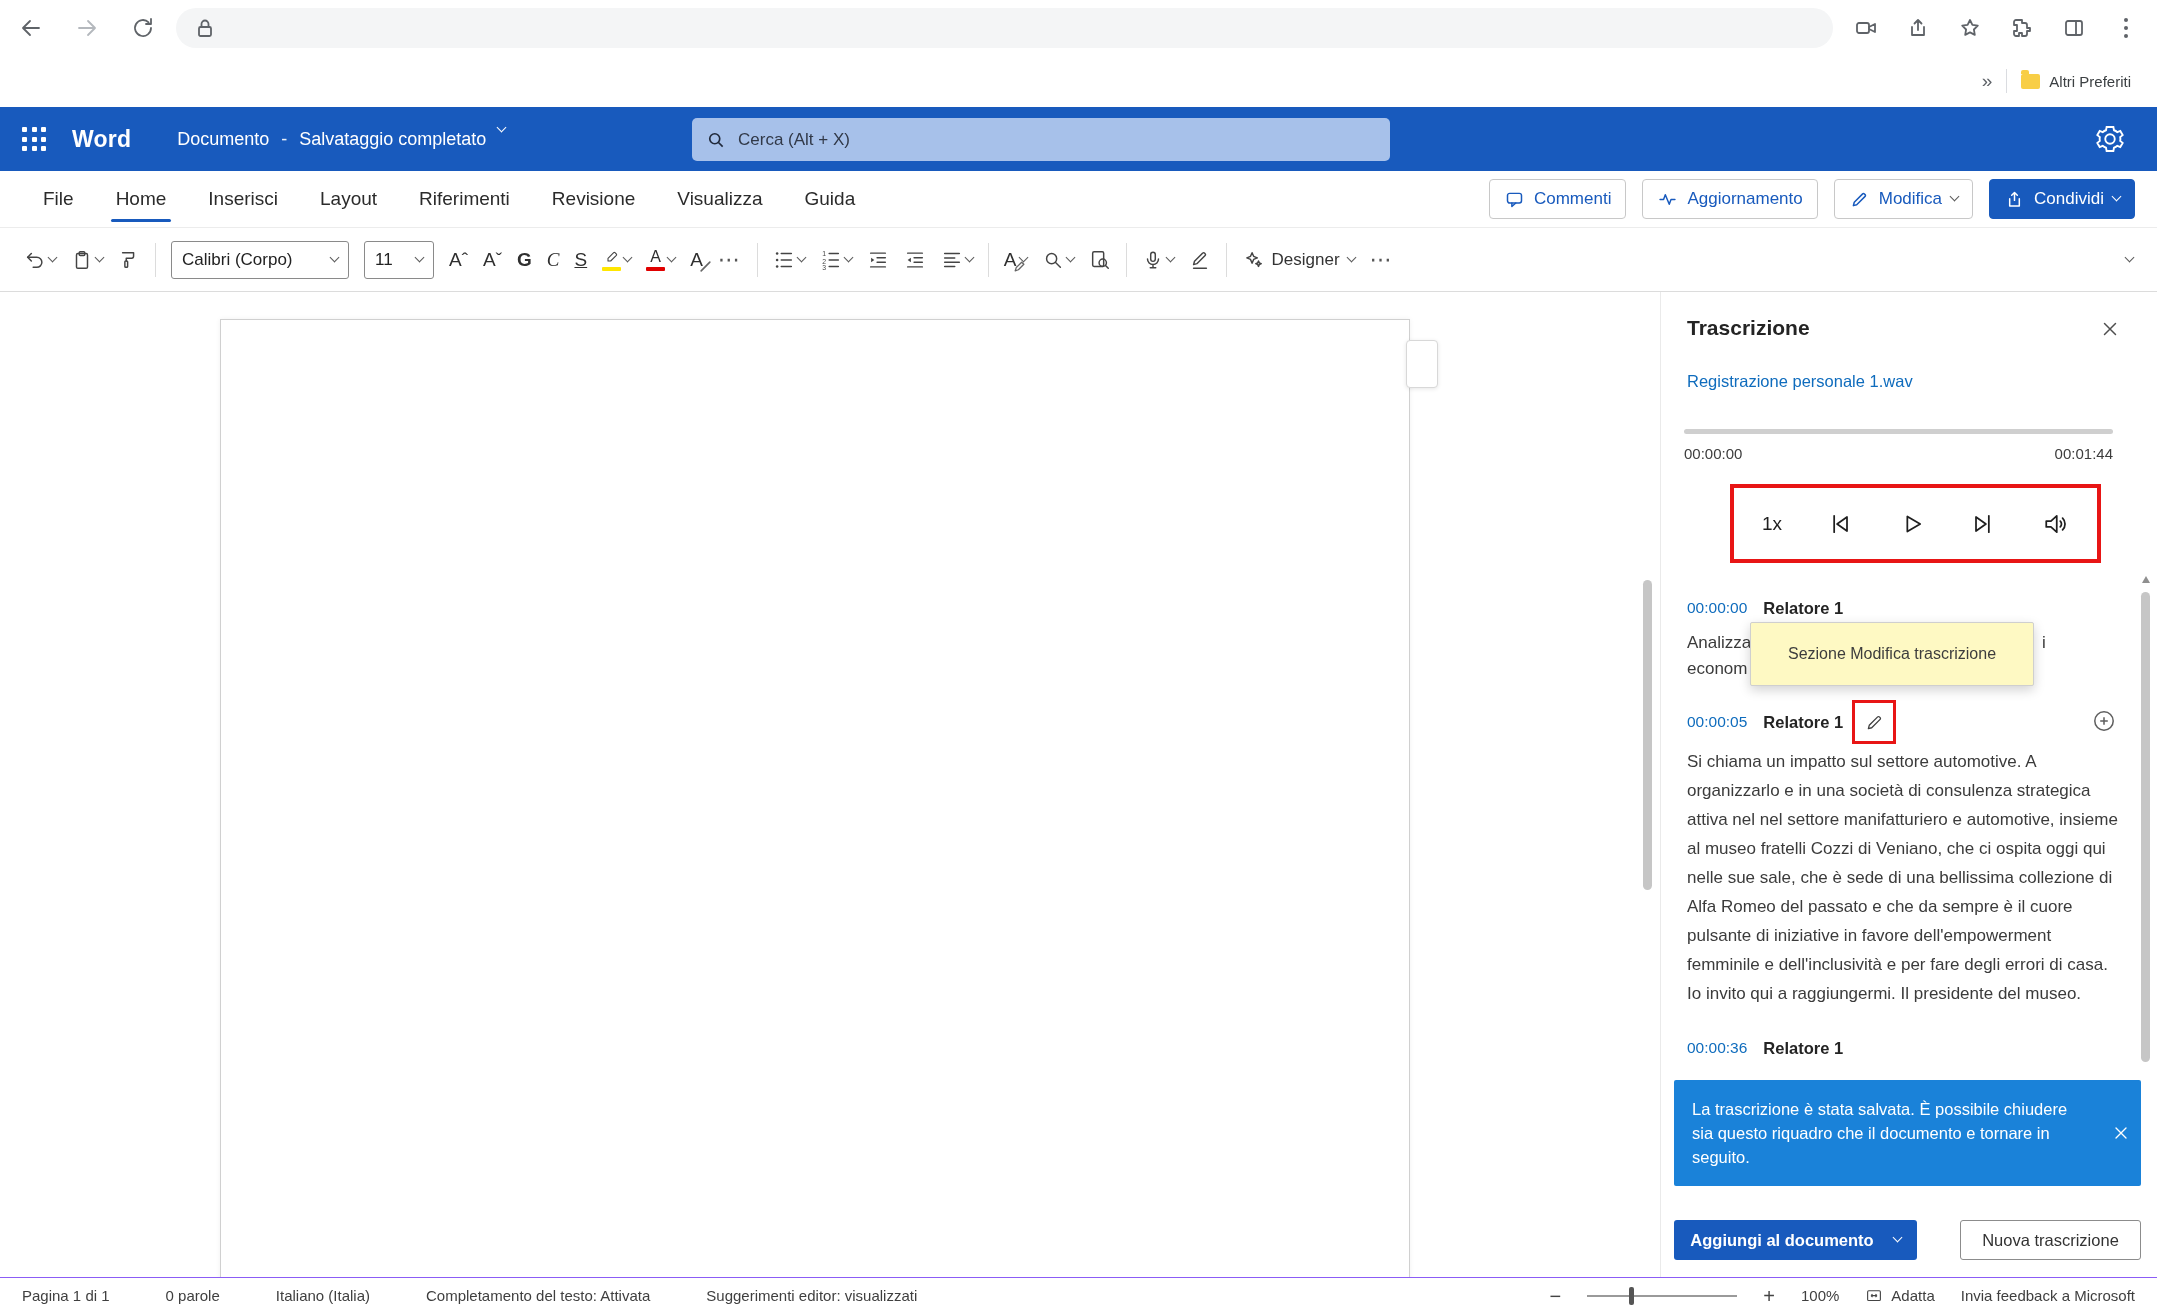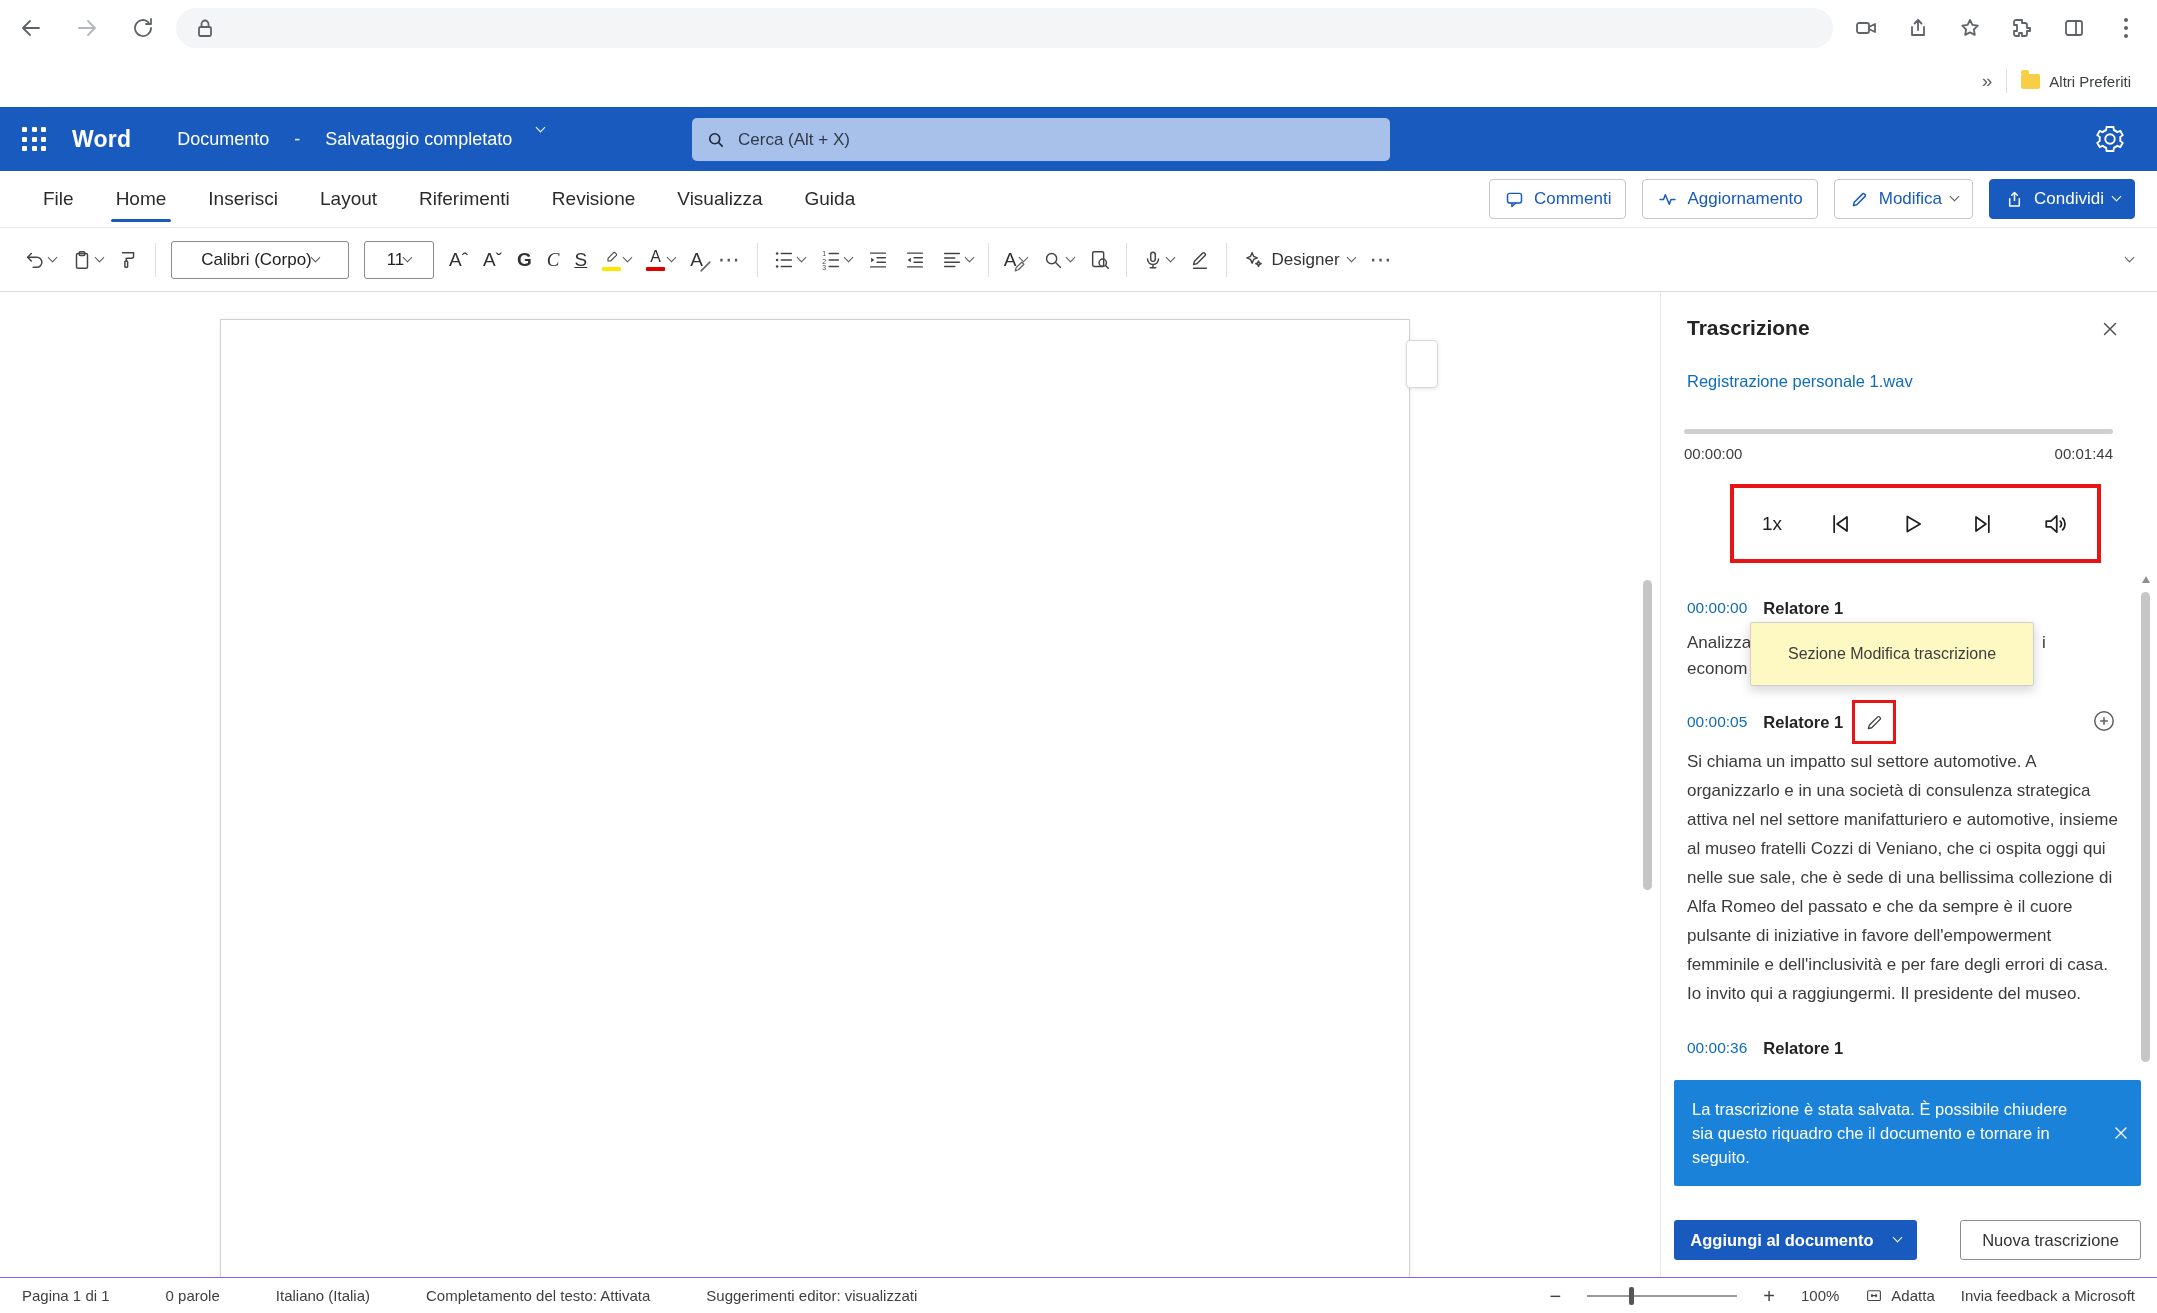--- a/index.html
+++ b/index.html
@@ -35,21 +35,21 @@
   .bm-item span.lbl{font-size:15px;color:#3c4043}
   .folder{width:19px;height:15px;background:#f8ce46;border-radius:2px;position:relative}
   .folder:before{content:"";position:absolute;top:-4px;left:0;width:8px;height:4px;background:#f8ce46;border-radius:2px 2px 0 0}
 
   
   .word-header{position:absolute;top:107px;left:0;width:2157px;height:64px;background:var(--blue);
     display:flex;align-items:center;padding:0 22px;color:#fff;}
   .waffle{display:grid;grid-template-columns:repeat(3,5px);grid-gap:4.5px;margin-right:26px;cursor:pointer}
   .waffle i{width:5px;height:5px;background:#fff;border-radius:1px}
   .app-name{font-size:23px;font-weight:bold;letter-spacing:.2px;margin-right:46px}
-  .doc-title{display:flex;align-items:flex-start;gap:25px;font-size:18px;cursor:pointer}
+  .doc-title{display:flex;align-items:flex-start;gap:12px;font-size:18px;cursor:pointer}
   .doc-title .sep{opacity:.9}
   .search-pill{position:absolute;left:692px;top:11px;width:698px;height:43px;background:#a7c1ea;
     border-radius:5px;display:flex;align-items:center;padding:0 14px;gap:12px;}
   .search-pill svg{width:20px;height:20px;stroke:#20293a;fill:none;stroke-width:2;flex:0 0 auto}
   .search-pill input{background:transparent;border:none;outline:none;font-size:17px;color:#20242b;width:100%;
     font-family:"Liberation Sans",sans-serif}
   .search-pill input::placeholder{color:#2b3240;opacity:.95}
   .gear{position:absolute;right:32px;top:17px;width:30px;height:30px;cursor:pointer}
 
   
@@ -68,21 +68,21 @@
   
   .toolbar{position:absolute;top:228px;left:0;width:2157px;height:64px;background:#fff;
     display:flex;align-items:center;gap:15px;padding:0 24px;border-bottom:1px solid #dcdcdc;}
   .t-ic{display:flex;align-items:center;gap:3px;cursor:pointer;color:var(--ink)}
   .t-ic svg{width:22px;height:22px;stroke:var(--ink);fill:none;stroke-width:1.6;stroke-linecap:round;stroke-linejoin:round}
   .chev{width:7px;height:7px;border-right:1.7px solid #5a5a5a;border-bottom:1.7px solid #5a5a5a;
     transform:rotate(45deg);display:inline-block;margin-top:-5px}
   .chev.w{border-color:#fff}
   .divider{width:1px;height:34px;background:#dcdcdc;flex:0 0 auto}
   .select{height:38px;border:1px solid #8a8a8a;border-radius:3px;display:flex;align-items:center;
-    justify-content:center;padding:0 10px;font-size:17px;color:#222;cursor:pointer;background:#fff}
+    justify-content:space-between;padding:0 10px;font-size:17px;color:#222;cursor:pointer;background:#fff}
   .sel-font{width:178px}
   .sel-size{width:70px}
   .letter{font-size:19px;color:#2f2f2f;cursor:pointer;line-height:1}
   .letter.b{font-weight:bold}
   .letter.i{font-style:italic;font-family:"Liberation Serif",serif}
   .letter.u{text-decoration:underline}
   .colorstack{display:flex;flex-direction:column;align-items:center;gap:2px;cursor:pointer}
   .bar{width:19px;height:4px;border-radius:1px}
   .bar.yellow{background:#ffe600}
   .bar.red{background:#e00000}

